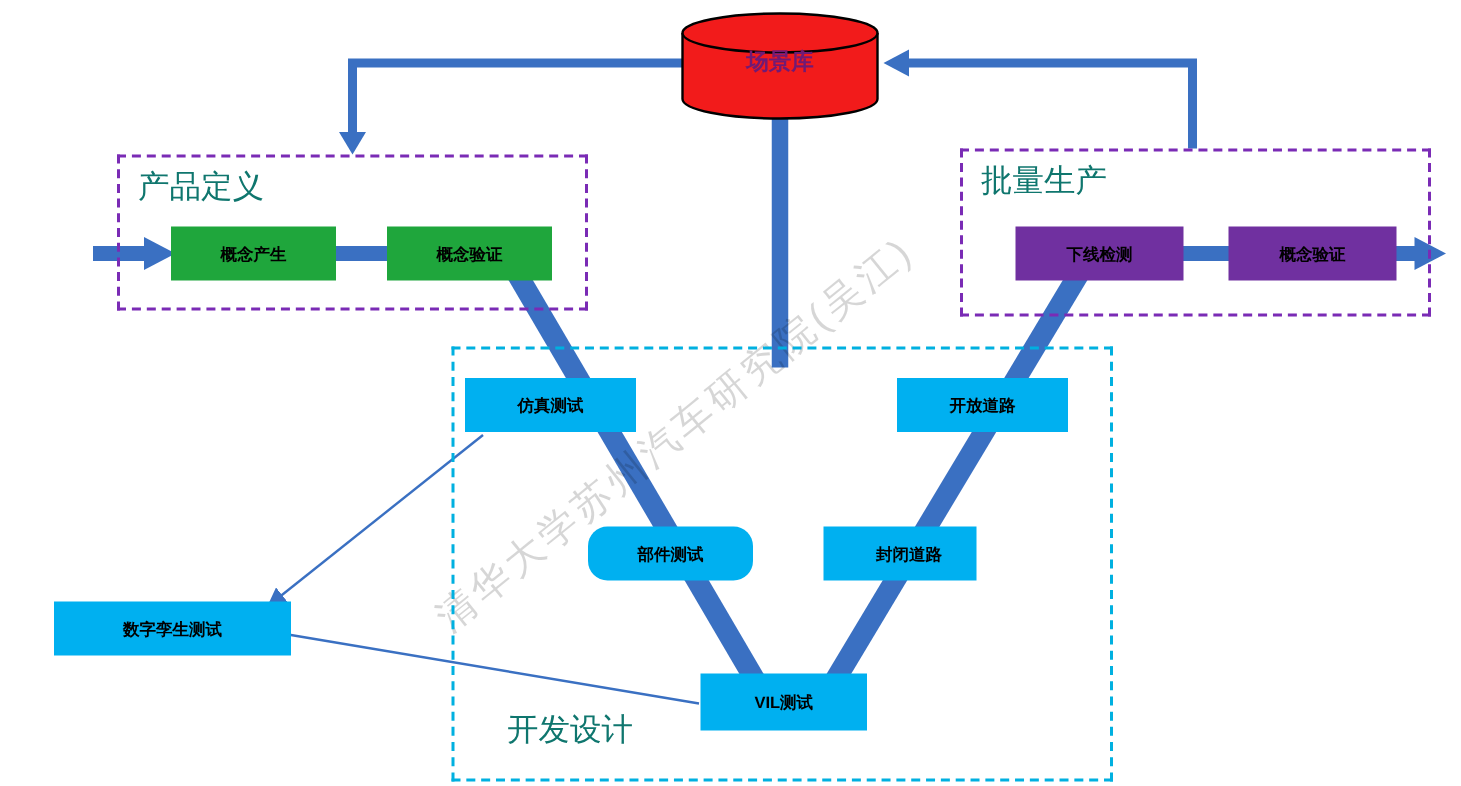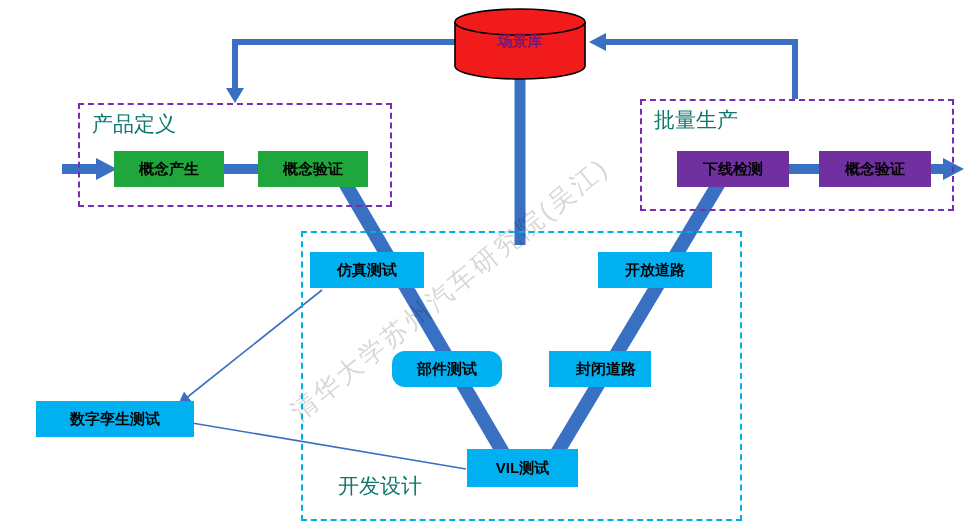--- a/index.html
+++ b/index.html
@@ -16,21 +16,21 @@
   }
   .group{position:absolute;z-index:1;background:transparent;}
   .group.purple-dash{border:2px dashed #7a2bb5;}
   .group.cyan-dash{border:2px dashed #00b0e0;}
   .group-label{
     position:absolute;z-index:2;font-size:21px;font-weight:normal;color:#0f766e;
     white-space:nowrap;
   }
   .node{
     position:absolute;z-index:2;display:flex;align-items:center;justify-content:center;
-    font-size:15px;font-weight:600;color:#000;white-space:nowrap;
+    font-size:11px;font-weight:600;color:#000;white-space:nowrap;
   }
   .node.green{background:#1fa63c;}
   .node.purple{background:#7030a0;}
   .node.cyan{background:#00b0f0;}
   .db-label{
     position:absolute;left:455px;top:32px;width:130px;z-index:2;
     text-align:center;font-size:15px;font-weight:600;color:#701a75;
   }
 </style>
 </head>

